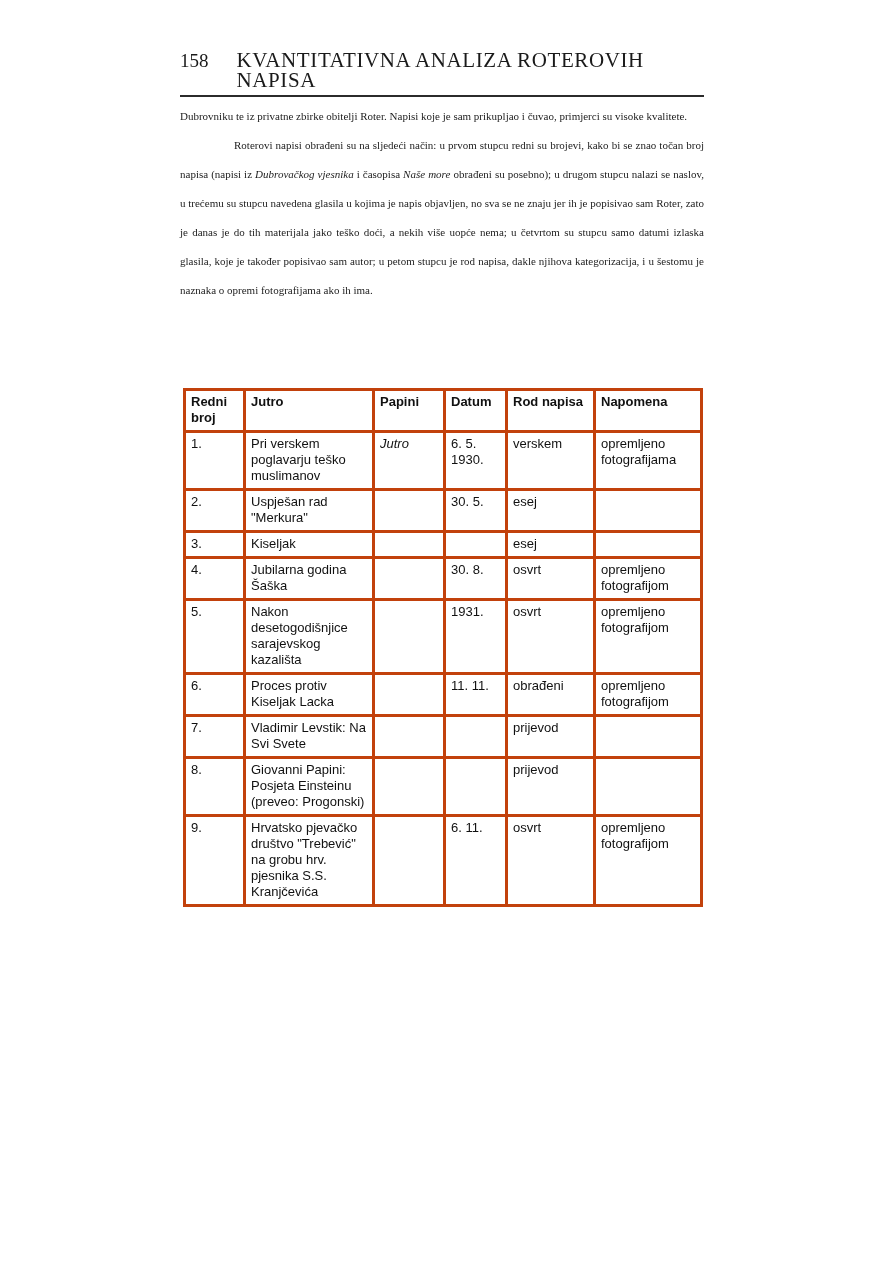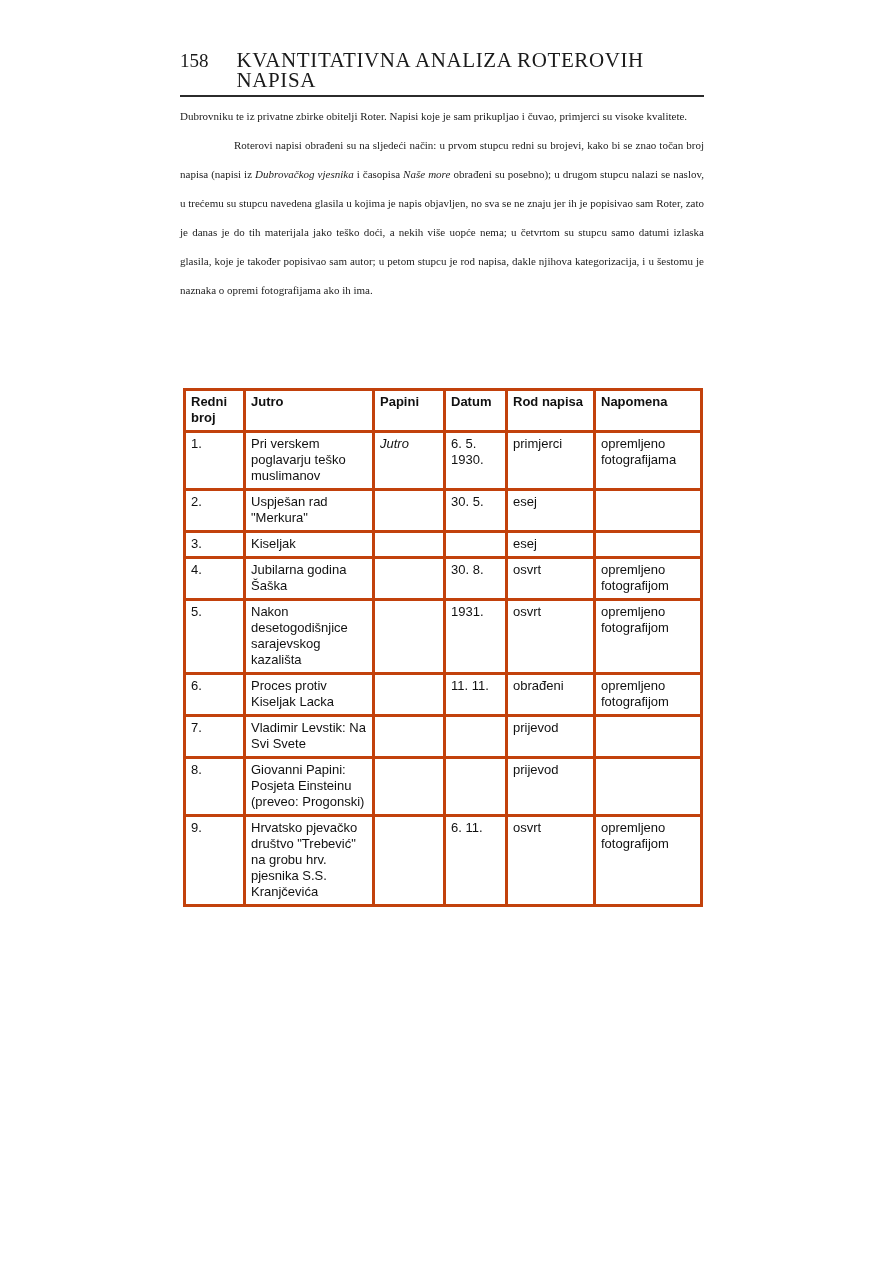--- a/index.html
+++ b/index.html
@@ -130,21 +130,21 @@
         <th>Rod napisa</th>
         <th>Napomena</th>
       </tr>
     </thead>
     <tbody>
   <tr>
     <td class="c-num">1.</td>
     <td class="c-naslov">Pri verskem poglavarju teško muslimanov</td>
     <td class="c-glasilo">Jutro</td>
     <td class="c-datum">6. 5. 1930.</td>
-    <td class="c-rod">primjerci</td>
+    <td class="c-rod">verskem</td>
     <td class="c-napomena">opremljeno fotografijama</td>
   </tr>
 
   <tr>
     <td class="c-num">2.</td>
     <td class="c-naslov">Uspješan rad "Merkura"</td>
     <td class="c-glasilo"></td>
     <td class="c-datum">30. 5.</td>
     <td class="c-rod">esej</td>
     <td class="c-napomena"></td>

